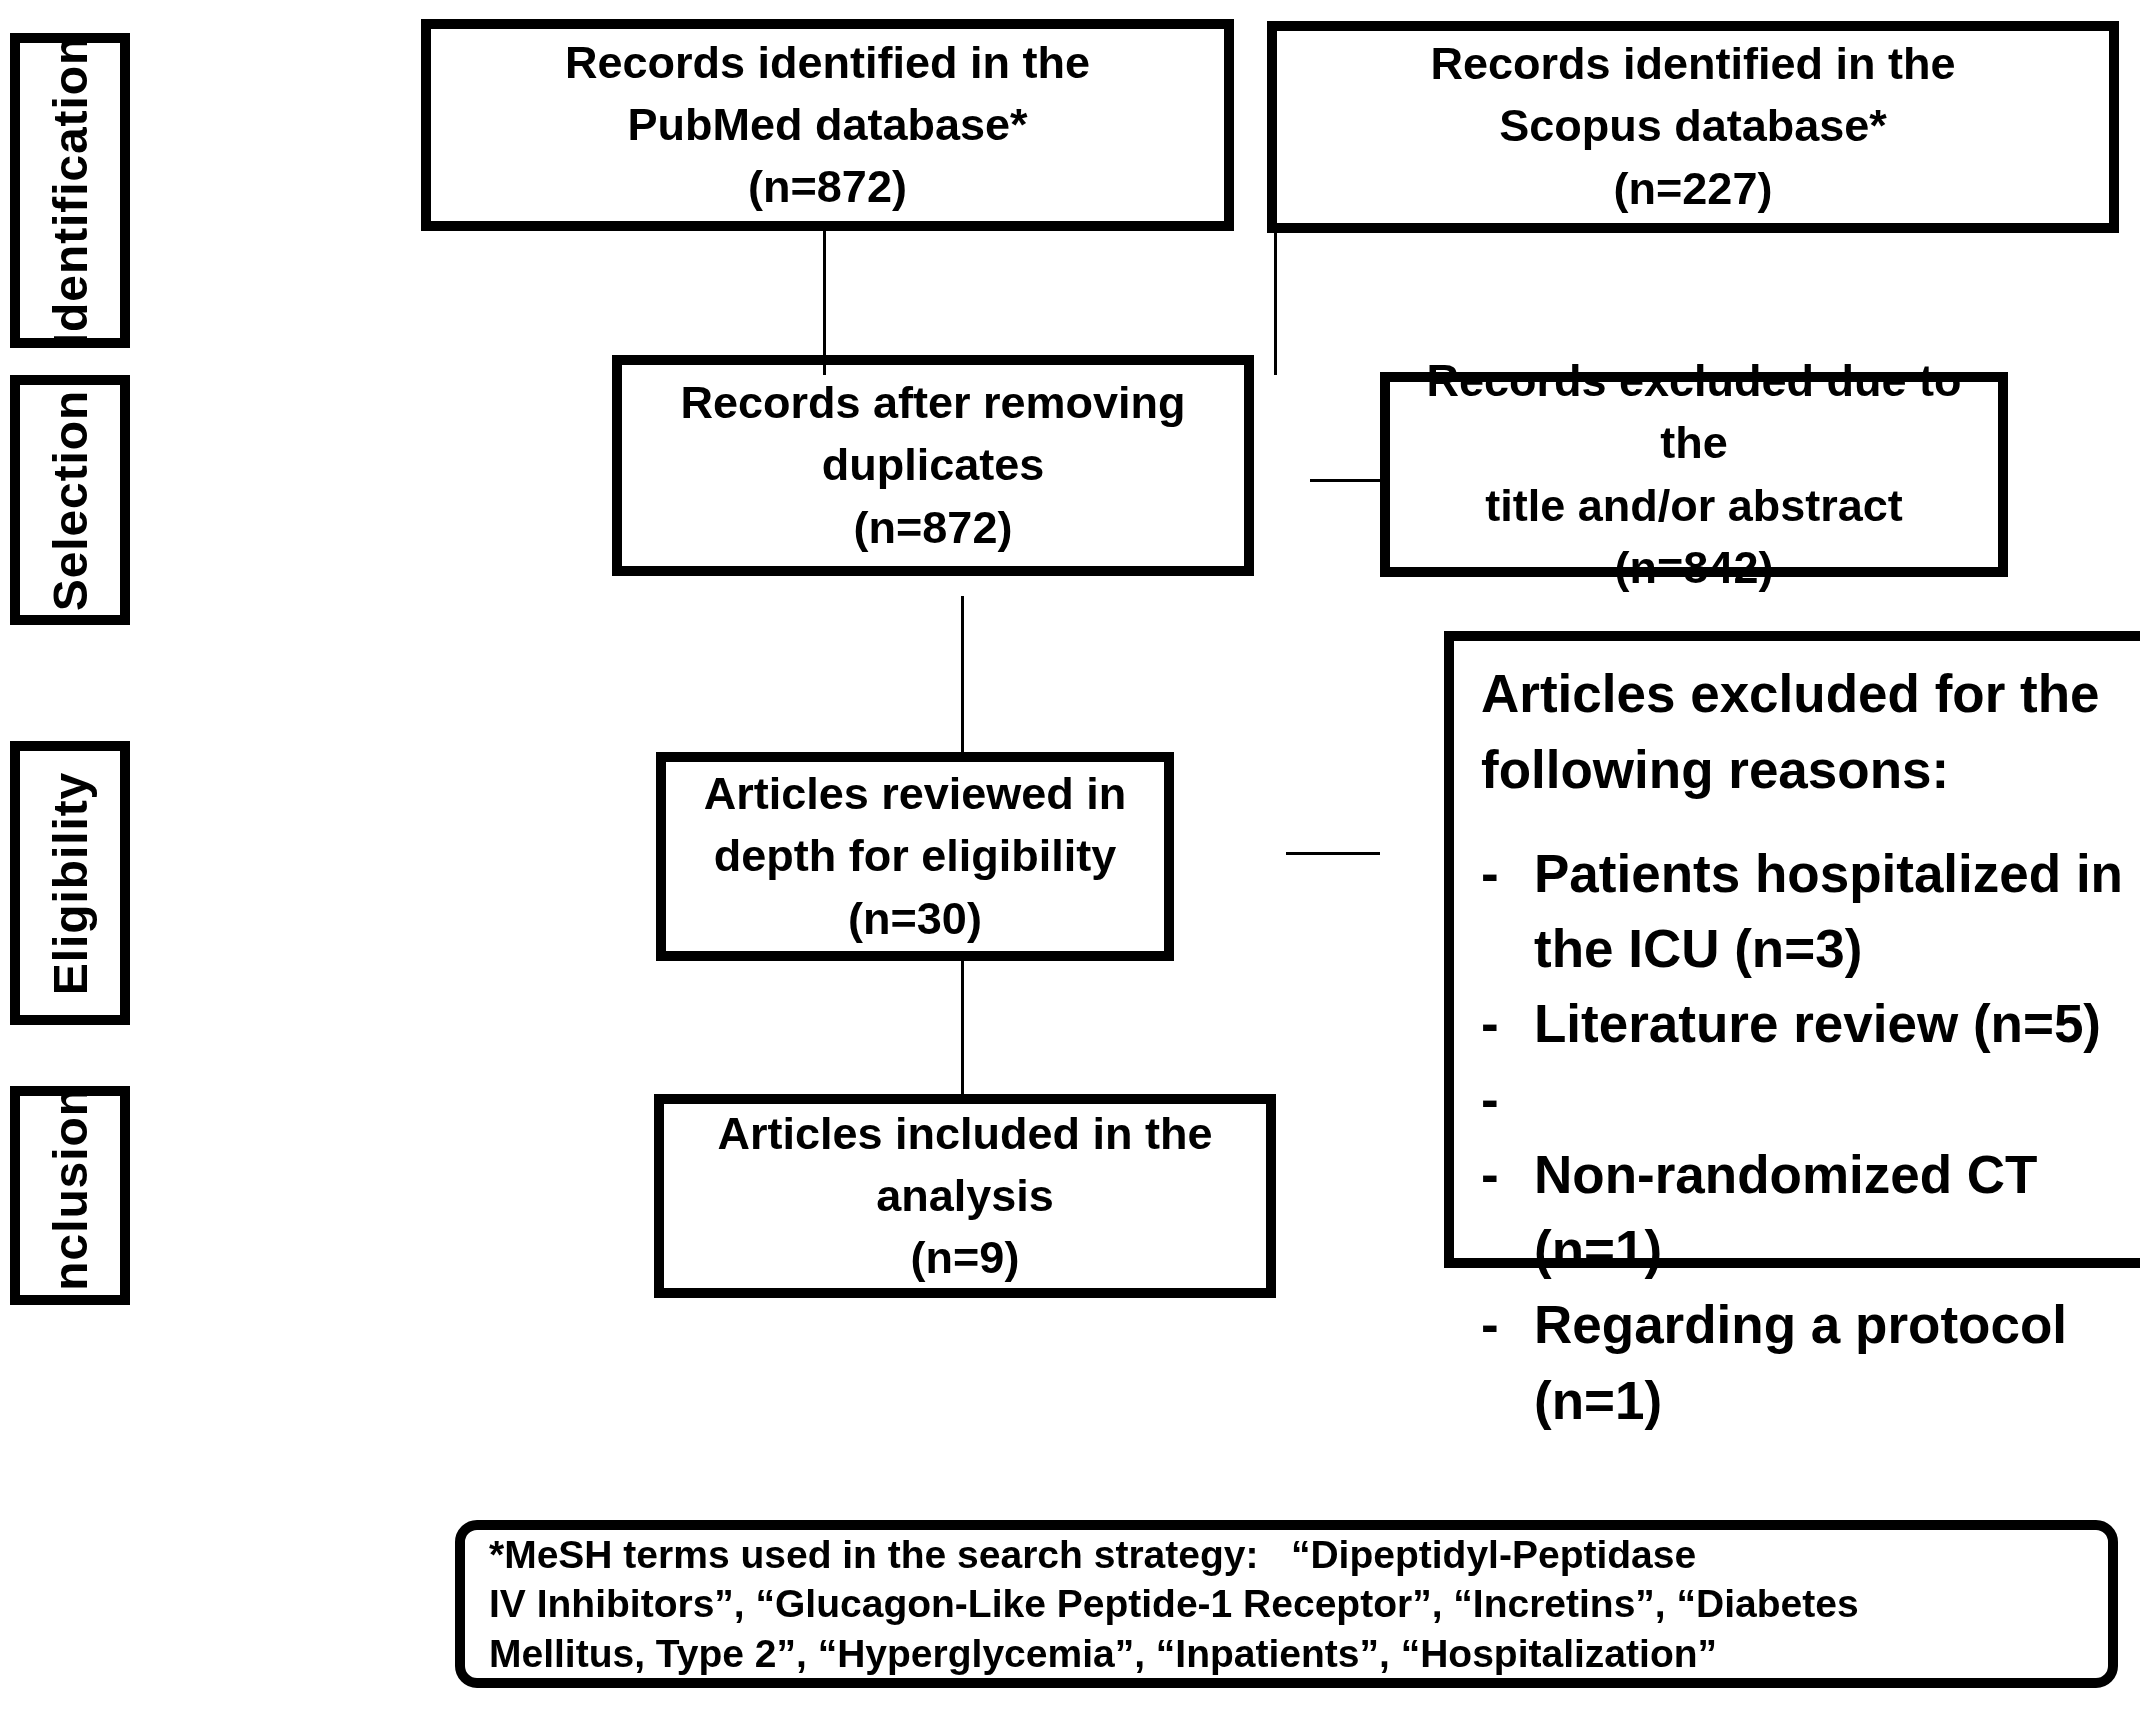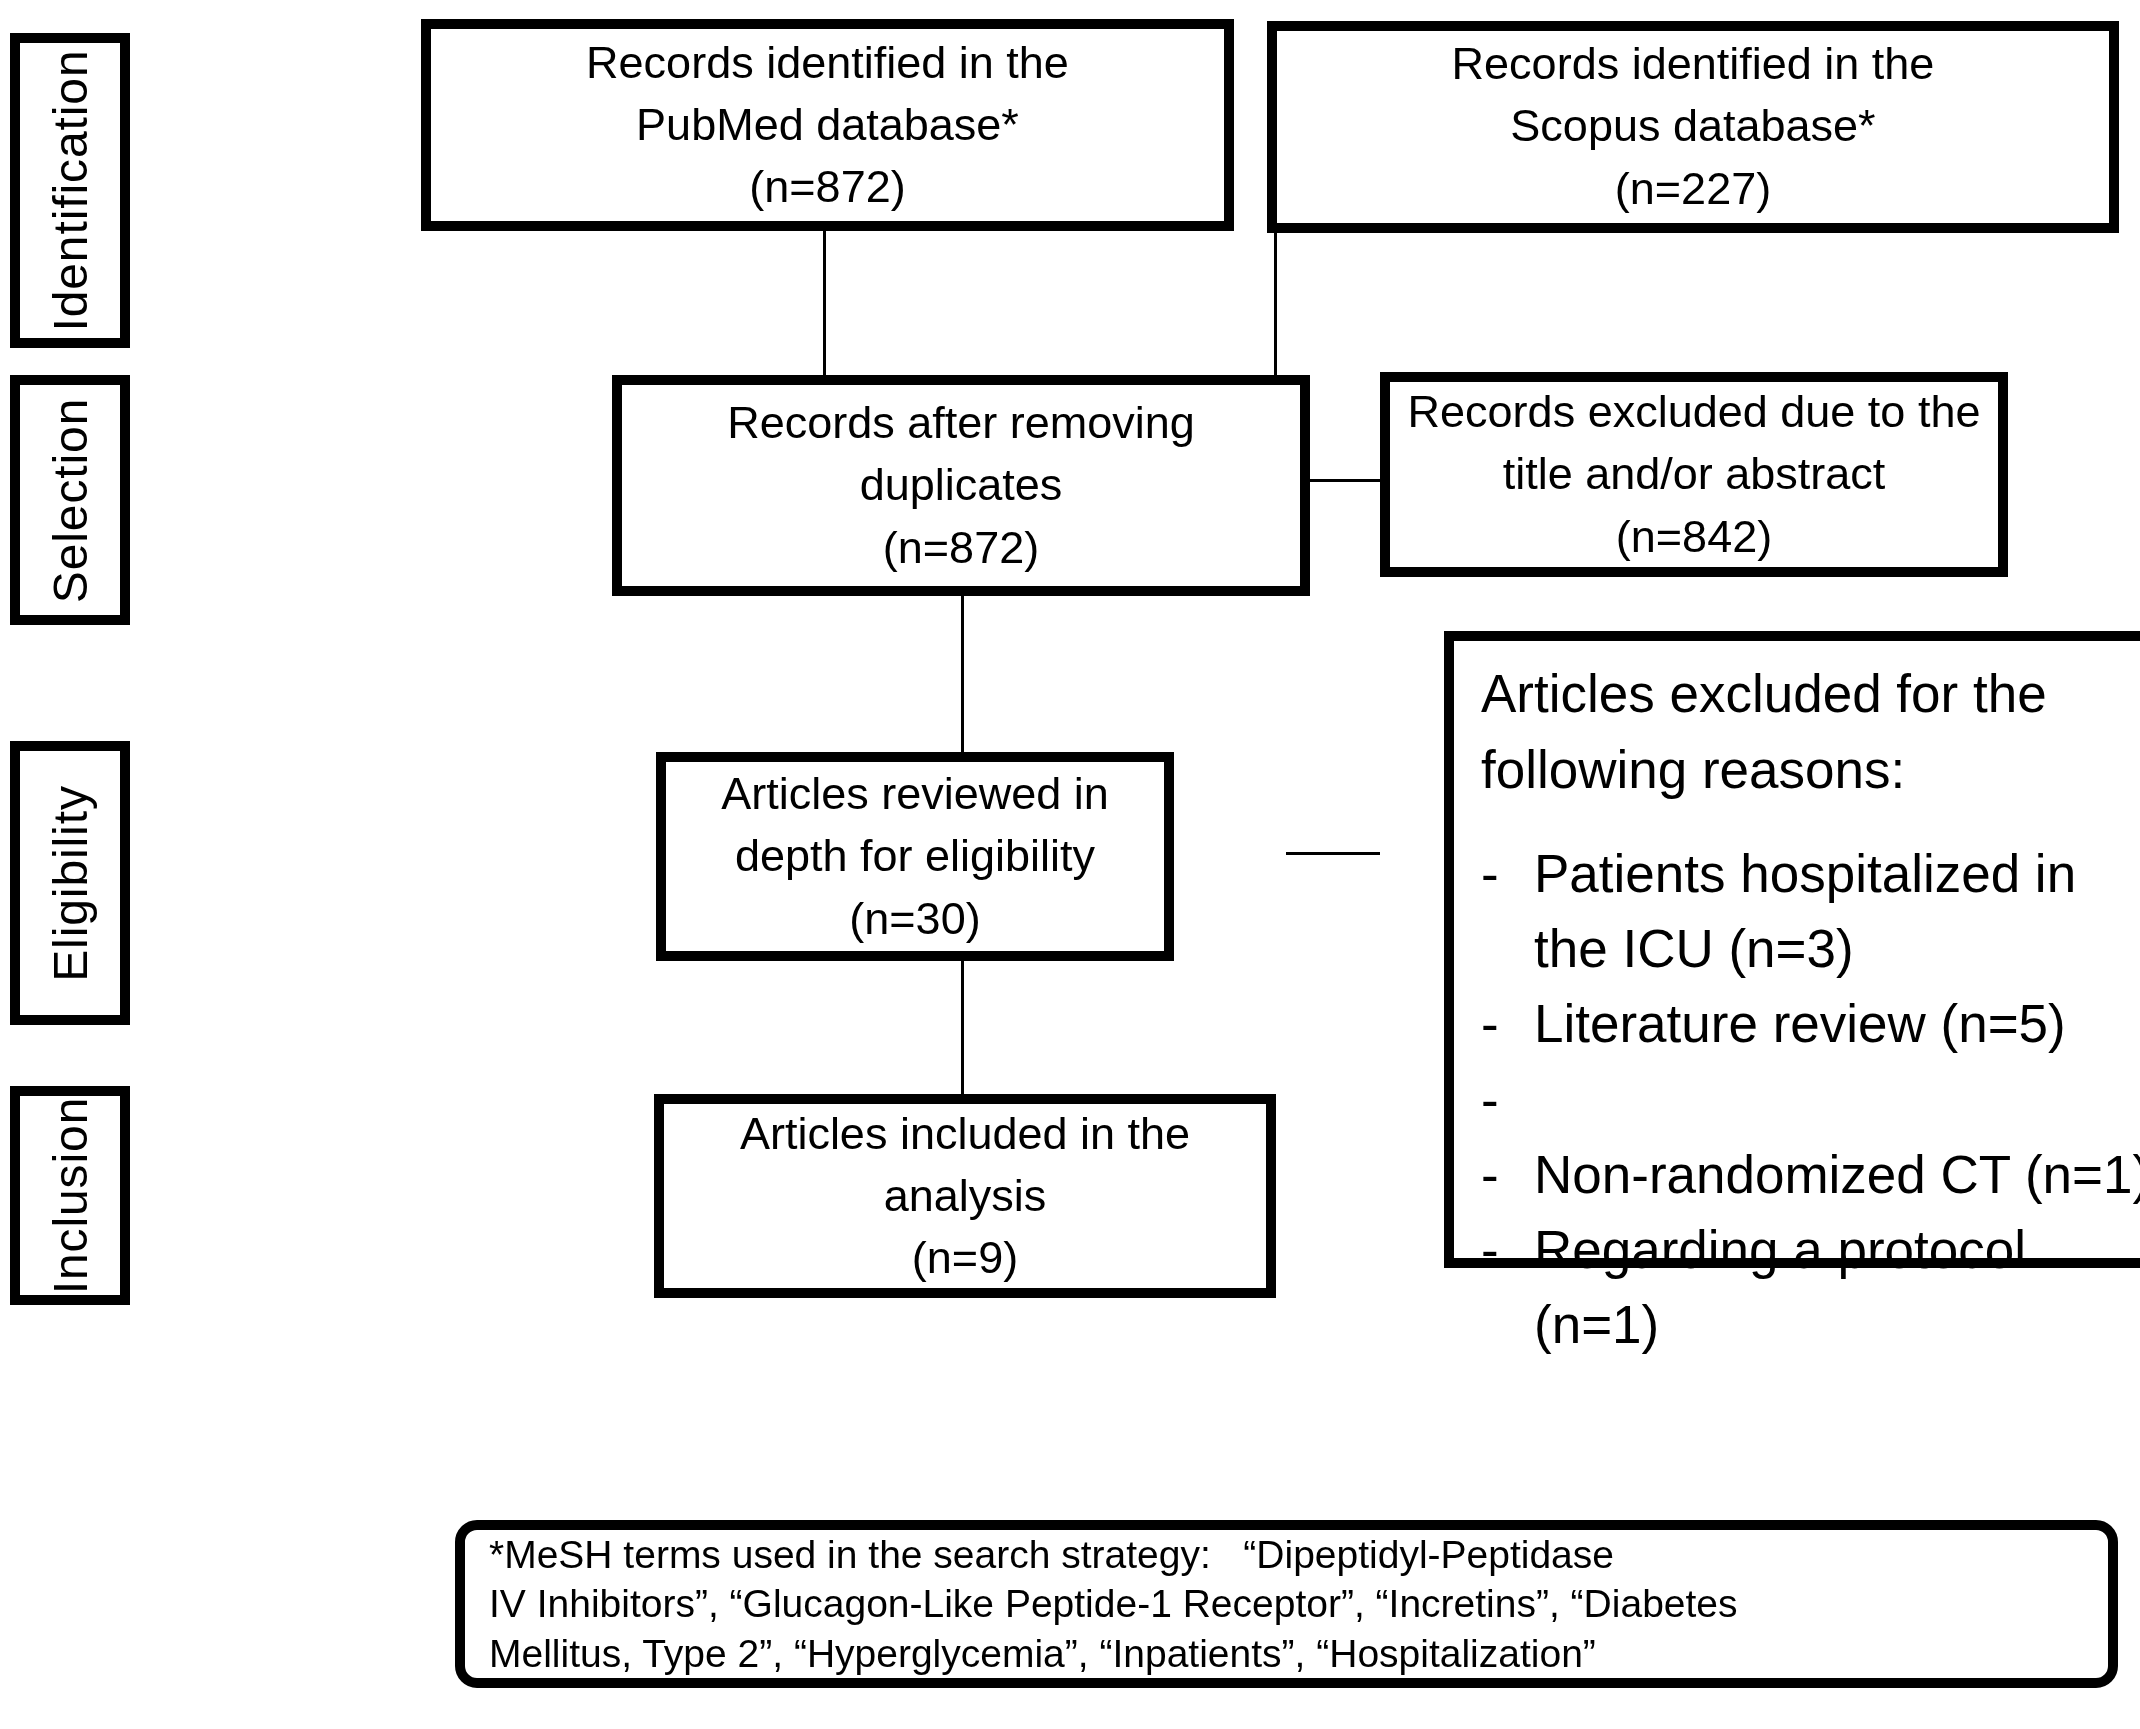--- a/index.html
+++ b/index.html
@@ -16,20 +16,21 @@
     color: #000000;
     overflow: hidden;
   }
 
   
   .box {
     position: absolute;
     box-sizing: border-box;
     border: 10.3px solid #000000;
     background: #ffffff;
+    font-weight: bold;
   }
   .flow-box {
     display: flex;
     align-items: center;
     justify-content: center;
   }
   .flow-box .box-text {
     white-space: pre-line;
     text-align: center;
     font-size: 45px;
@@ -49,21 +50,21 @@
     letter-spacing: 0.9px;
   }
   .stage-identification { left: 10.3px;  top: 33px;   width: 120px; height: 315px; }
   .stage-selection      { left: 10.3px;  top: 375px;  width: 120px; height: 250px; }
   .stage-eligibility    { left: 10.3px;  top: 741px;  width: 120px; height: 284px; }
   .stage-inclusion      { left: 10.3px;  top: 1086px; width: 120px; height: 219px; }
 
   
   .box-pubmed     { left: 421px;  top: 19px;   width: 813px; height: 212px; }
   .box-scopus     { left: 1267px; top: 20.5px;   width: 852px; height: 212px; }
-  .box-duplicates { left: 612px;  top: 375px;  width: 698px; height: 221px; }
+  .box-duplicates { left: 612px;  top: 355px;  width: 642px; height: 221px; }
   .box-excluded   { left: 1380px; top: 372px;  width: 628px; height: 205px; }
   .box-reviewed   { left: 656px;  top: 752px;  width: 518px; height: 209px; }
   .box-included   { left: 654px;  top: 1094px; width: 622px; height: 204px; align-items: center; }
 
   
   .box-reasons {
     left: 1444px; top: 631px; width: 747px; height: 637px;
     padding: 15.4px 8.6px 0 27px;
     font-size: 53px;
     line-height: 1.42;

